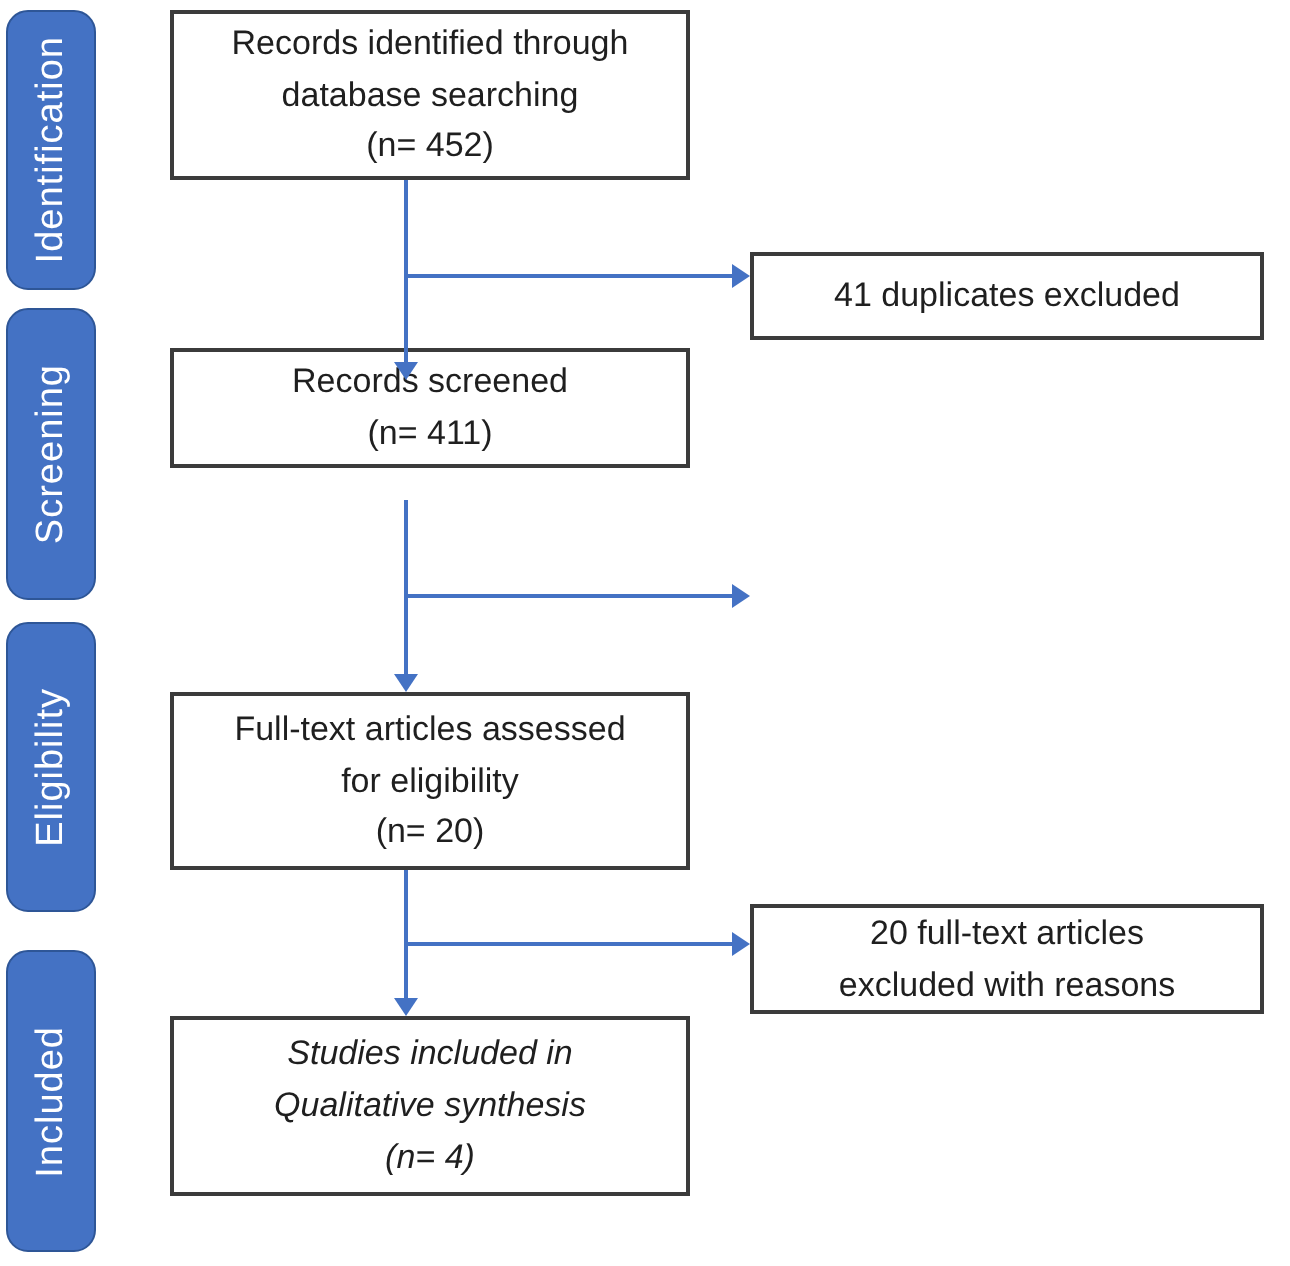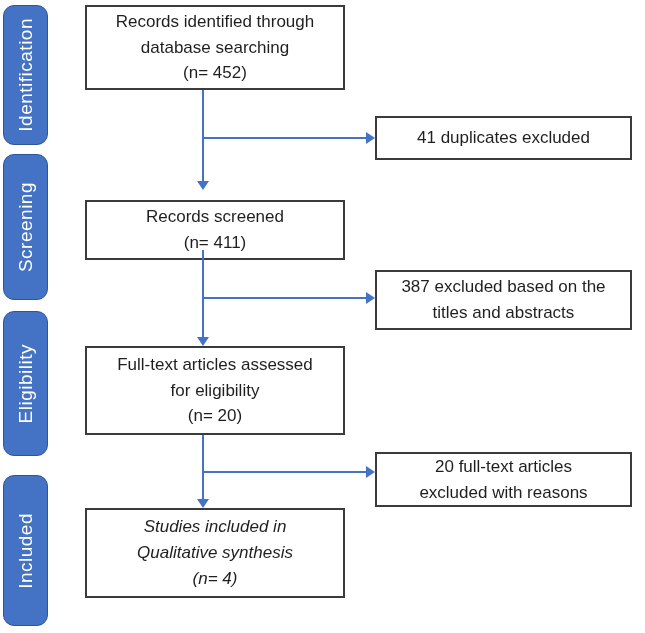--- a/index.html
+++ b/index.html
@@ -48,24 +48,24 @@
     text-align: center;
     color: var(--text, #1F1F1F);
     font-size: 17px;
     line-height: 1.52;
     white-space: pre-line;
     padding: 2px 20px;
   }
   .box-main { left: 85px;  width: 260px; }
   .box-side { left: 375px; width: 257px; }
   .box-identified { top: 5px;   height: 85px; }
-  .box-screened   { top: 200px; height: 60px; }
+  .box-screened   { top: 174px; height: 60px; }
   .box-fulltext   { top: 346px; height: 89px; }
   .box-included   { top: 508px; height: 90px; font-style: italic; }
-  .box-duplicates        { top: 116px; height: 44px; }
+  .box-duplicates        { top: 126px; height: 44px; }
   .box-title-abstract    { top: 270px; height: 60px; }
   .box-fulltext-excluded { top: 452px; height: 55px; }
 
   
   .line { position: absolute; background: var(--arrow, #4472C4); }
   .v1 { left: 202px; top: 90px;  width: 2px; height: 92px; }
   .v2 { left: 202px; top: 250px; width: 2px; height: 88px; }
   .v3 { left: 202px; top: 435px; width: 2px; height: 65px; }
   .h1 { left: 203px; top: 137px; width: 164px; height: 2px; }
   .h2 { left: 203px; top: 297px; width: 164px; height: 2px; }
@@ -125,24 +125,20 @@
   </div>
   <div class="box box-main box-included">
     <span>Studies included in
 Qualitative synthesis
 (n= 4)</span>
   </div>
 
   <div class="box box-side box-duplicates">
     <span>41 duplicates excluded</span>
   </div>
-  <div class="box box-side box-title-abstract">
-    <span>387 excluded based on the
-titles and abstracts</span>
-  </div>
   <div class="box box-side box-fulltext-excluded">
     <span>20 full-text articles
 excluded with reasons</span>
   </div>
 
   <div class="line v1"></div>
   <div class="arrow-down ad1"></div>
   <div class="line h1"></div>
   <div class="arrow-right ar1"></div>
 

